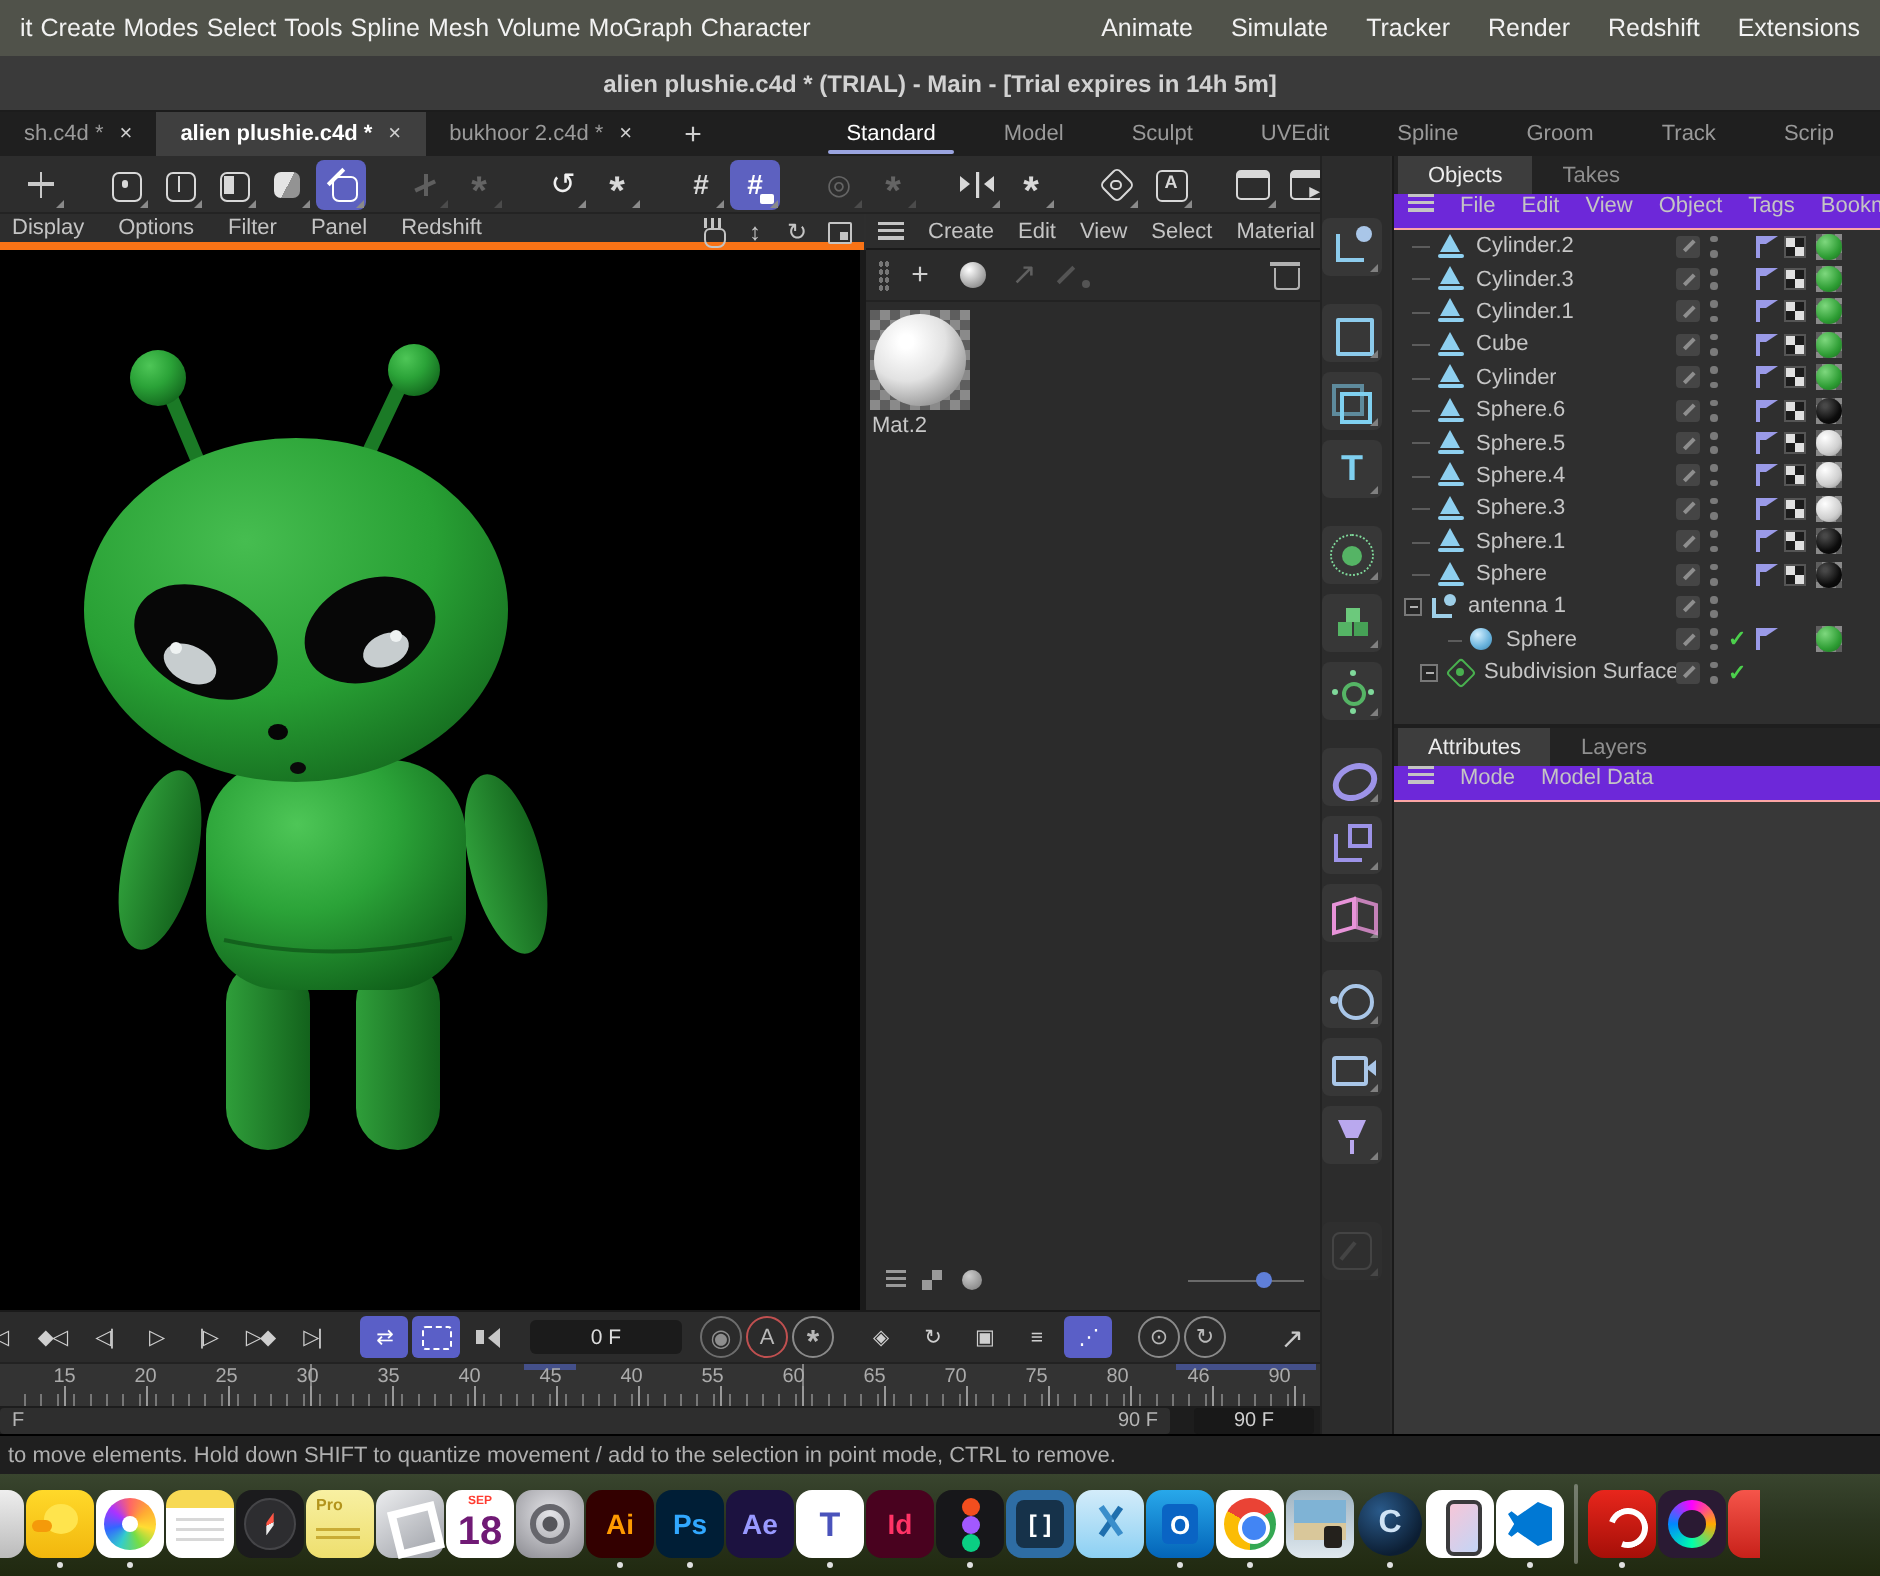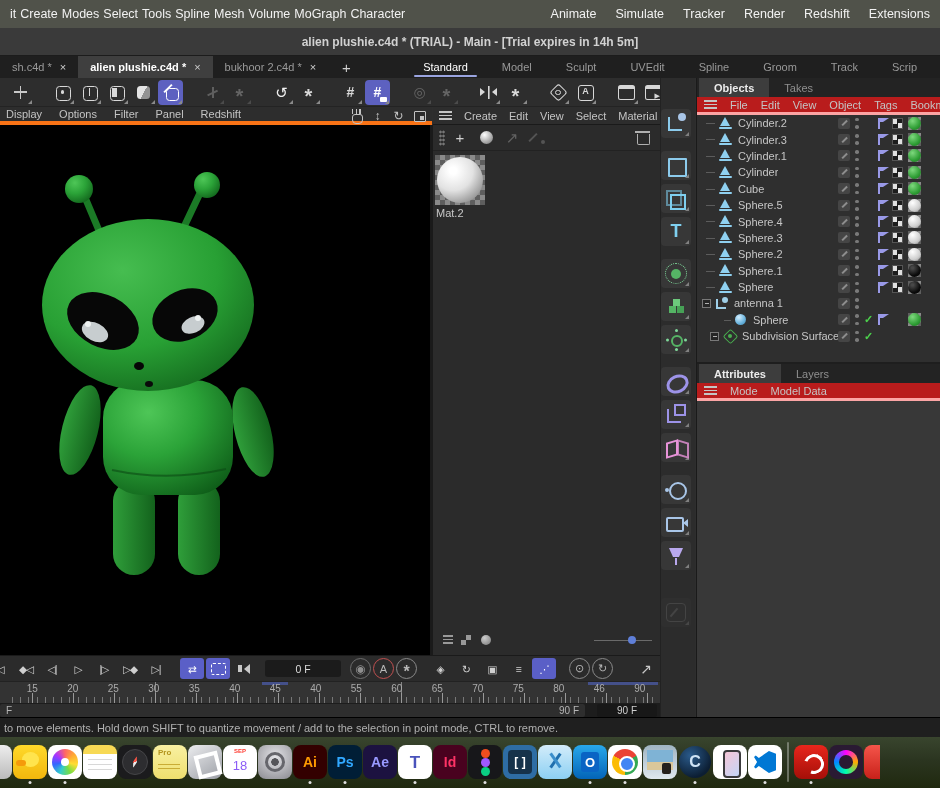--- a/index.html
+++ b/index.html
@@ -141,22 +141,22 @@
 .i-camera::after{content:"";position:absolute;right:3px;top:10.5px;border-top:4px solid transparent;border-bottom:4px solid transparent;border-right:5px solid #a9c6e8}
 .i-light::before{content:"";position:absolute;left:8px;top:7px;width:6px;height:0;border-top:9px solid #b9a8ee;border-left:4px solid transparent;border-right:4px solid transparent}
 .i-light::after{content:"";position:absolute;left:14px;top:17px;width:2px;height:7px;background:#b9a8ee}
 .i-annotate::before{content:"";position:absolute;inset:5px;border:1.6px solid #777;border-radius:4px}
 .i-annotate::after{content:"";position:absolute;left:12px;top:9px;width:2px;height:11px;background:#777;transform:rotate(40deg)}
 
 
 #rightside{position:absolute;left:696px;top:78px;width:244px;height:659px;background:#383838;border-left:1px solid #1a1a1a}
 .ptabs{height:19px;background:#232323;display:flex;align-items:stretch;padding-left:2px}
 .ptab{padding:0 15px;display:flex;align-items:center;color:#8f8f8f;font-size:11px}
-.ptab.active{background:#3d3d3d;color:#ececec;font-weight:700}
-.pmenu{height:18px;background:#b91c1c;display:flex;align-items:center;gap:13px;padding:0 7px;border-bottom:3px solid #fca5a5;color:#c4c4c4}
+.ptab.active{background:#3d3d3d;color:#ececec;font-weight:400}
+.pmenu{height:18px;background:#6d28d9;display:flex;align-items:flex-start;gap:13px;padding:0 7px;border-bottom:1px solid #fca5a5;color:#c4c4c4}
 #objrows{background:#2f2f2f;height:247px;position:relative}
 .orow{height:16.4px;display:flex;align-items:center;position:relative;padding-left:22px;color:#c6c6c6}
 .f-tree::before{content:"";position:absolute;left:9px;top:8px;width:9px;height:1px;background:#5c5c5c}
 .f-lvl2::before{content:"";position:absolute;left:27px;top:8px;width:7px;height:1px;background:#5c5c5c}
 .f-expand{padding-left:5px}
 .f-indent{padding-left:13px}
 .f-lvl2{padding-left:37px}
 .exp{display:none;width:9px;height:9px;border:1px solid #787878;margin-right:4px;position:relative;flex:none;background:#262626}
 .f-expand .exp{display:inline-block}
 .exp::before{content:"";position:absolute;left:1.5px;right:1.5px;top:3px;height:1px;background:#b0b0b0}
@@ -247,21 +247,21 @@
 .n-compass{background:#1b1b1d}
 .n-compass::before{content:"";position:absolute;inset:4px;border-radius:50%;background:#2d2d30;border:1px solid #454548}
 .n-compass::after{content:"";position:absolute;left:11px;top:11px;width:12px;height:12px;background:linear-gradient(135deg,#ff5545 50%,#eee 50%);clip-path:polygon(50% 0,66% 50%,50% 100%,34% 50%);transform:rotate(18deg)}
 .n-notes-pro{background:linear-gradient(#f8f0a2,#eedf6e)}
 .n-notes-pro .g{position:absolute;top:4px;left:5px;font-size:8px;color:#b3941c}
 .n-notes-pro::before{content:"";position:absolute;left:5px;right:7px;bottom:7px;height:8px;background:repeating-linear-gradient(180deg,#c9ac35 0 1.3px,transparent 1.3px 4px)}
 .n-roblox{background:linear-gradient(145deg,#ecedef,#9b9ea5)}
 .n-roblox::before{content:"";position:absolute;left:8px;top:8px;width:16px;height:16px;border:4.5px solid #fff;transform:rotate(-14deg)}
 .n-calendar{background:#fff}
 .n-calendar .s{color:#ff3b30}
-.n-calendar .g{color:#8b5cf6;font-weight:400;font-size:13px;margin-top:7px}
+.n-calendar .g{color:#701a75;font-weight:700;font-size:20px;margin-top:7px}
 .n-settings{background:radial-gradient(circle at 50% 35%,#e4e4e8,#8a8a90)}
 .n-settings::before{content:"";position:absolute;inset:7px;border-radius:50%;border:3px solid #66666c;background:radial-gradient(circle,#55555a 3.5px,transparent 4px)}
 .n-illustrator{background:#300}
 .n-illustrator .g{color:#ff9a00}
 .n-photoshop{background:#001e36}
 .n-photoshop .g{color:#31a8ff}
 .n-after-effects{background:#1c1240}
 .n-after-effects .g{color:#9999ff}
 .n-teams{background:#fff}
 .n-teams .g{color:#4a53bb;font-size:17px}
@@ -617,35 +617,46 @@
 
         <span class="oi"></span>
         <span class="oname">Cylinder.1</span>
         <span class="pencil"></span>
         <span class="vdots"></span>
 
         <span class="tflag"></span>
         <span class="tchk"></span>
         <span class="tmat"></span>
       </div>
+      <div class="orow f-cone f-tree f-flag f-checker f-mat-green n-cube">
+
+        <span class="oi"></span>
+        <span class="oname">Cube</span>
+        <span class="pencil"></span>
+        <span class="vdots"></span>
+
+        <span class="tflag"></span>
+        <span class="tchk"></span>
+        <span class="tmat"></span>
+      </div>
       <div class="orow f-cone f-tree f-flag f-checker f-mat-green n-cylinder">
 
         <span class="oi"></span>
         <span class="oname">Cylinder</span>
         <span class="pencil"></span>
         <span class="vdots"></span>
 
         <span class="tflag"></span>
         <span class="tchk"></span>
         <span class="tmat"></span>
       </div>
-      <div class="orow f-cone f-tree f-flag f-checker f-mat-green n-cube">
-
-        <span class="oi"></span>
-        <span class="oname">Cube</span>
+      <div class="orow f-cone f-tree f-flag f-checker f-mat-black n-sphere-6">
+
+        <span class="oi"></span>
+        <span class="oname">Sphere.6</span>
         <span class="pencil"></span>
         <span class="vdots"></span>
 
         <span class="tflag"></span>
         <span class="tchk"></span>
         <span class="tmat"></span>
       </div>
       <div class="orow f-cone f-tree f-flag f-checker f-mat-white n-sphere-5">
 
         <span class="oi"></span>
@@ -665,31 +676,20 @@
         <span class="vdots"></span>
 
         <span class="tflag"></span>
         <span class="tchk"></span>
         <span class="tmat"></span>
       </div>
       <div class="orow f-cone f-tree f-flag f-checker f-mat-white n-sphere-3">
 
         <span class="oi"></span>
         <span class="oname">Sphere.3</span>
-        <span class="pencil"></span>
-        <span class="vdots"></span>
-
-        <span class="tflag"></span>
-        <span class="tchk"></span>
-        <span class="tmat"></span>
-      </div>
-      <div class="orow f-cone f-tree f-flag f-checker f-mat-white n-sphere-2">
-
-        <span class="oi"></span>
-        <span class="oname">Sphere.2</span>
         <span class="pencil"></span>
         <span class="vdots"></span>
 
         <span class="tflag"></span>
         <span class="tchk"></span>
         <span class="tmat"></span>
       </div>
       <div class="orow f-cone f-tree f-flag f-checker f-mat-black n-sphere-1">
 
         <span class="oi"></span>

